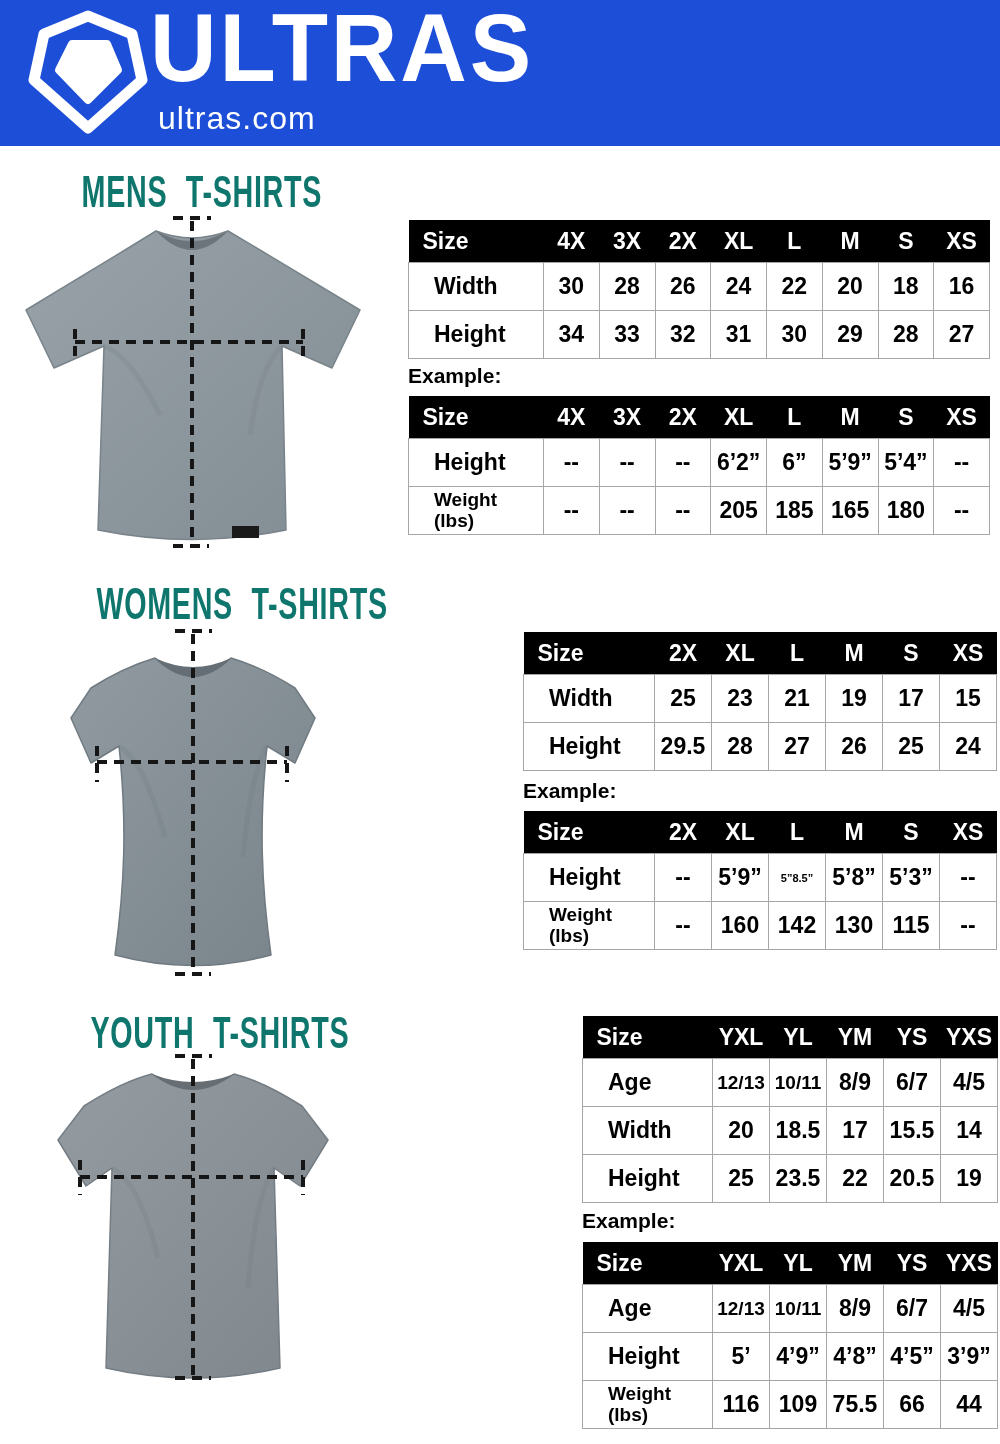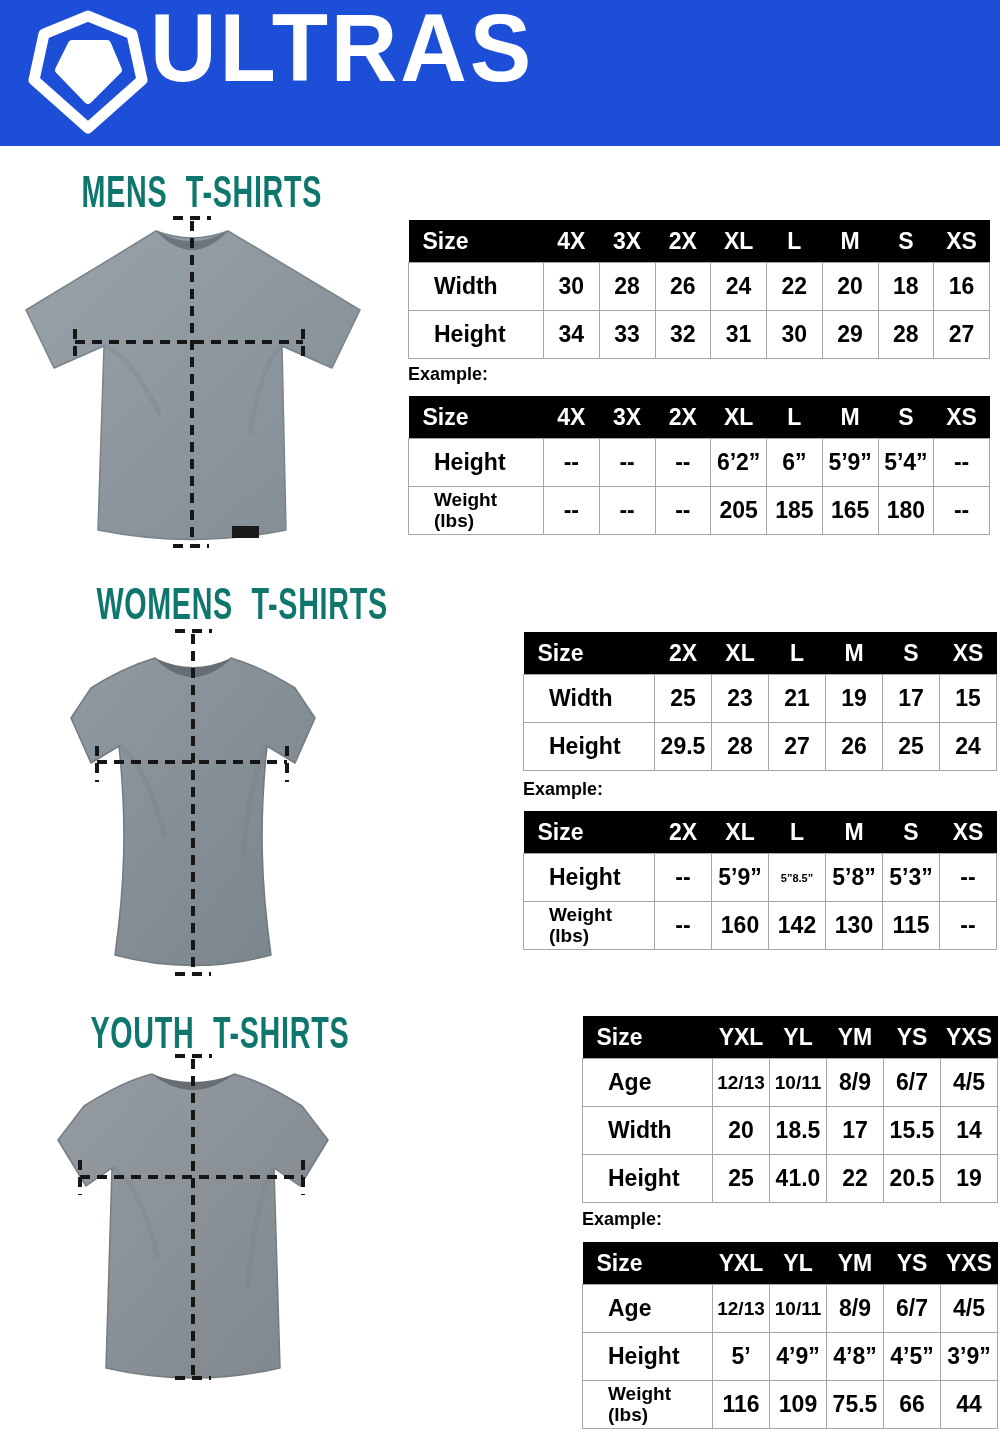--- a/index.html
+++ b/index.html
@@ -45,38 +45,39 @@
   .m1{left:408px;top:220px;width:582px;}
   .m2{left:408px;top:396px;width:582px;}
   .w1{left:523px;top:632px;width:474px;}
   .w2{left:523px;top:811px;width:474px;}
   .y1{left:582px;top:1016px;width:416px;}
   .y2{left:582px;top:1242px;width:416px;}
   .m1 th.col-label,.m2 th.col-label{width:121px;}
   .w1 th.col-label,.w2 th.col-label{width:117px;}
   .y1 th.col-label,.y2 th.col-label{width:116px;}
 
-  .example-label{position:absolute;font-weight:bold;font-size:18px;color:#000;}
+  .example-label{position:absolute;font-weight:bold;font-size:21px;color:#000;}
   .ex-m{left:408px;top:364px;}
   .ex-w{left:523px;top:779px;}
   .ex-y{left:582px;top:1209px;}
 
   .dash{stroke:#161616;stroke-width:4;fill:none;stroke-dasharray:10 7;}
 </style>
 </head>
 <body>
 
 <div class="page">
 
   <div class="site-header">
     <svg class="logo" width="120" height="128" viewBox="0 0 120 128">
       <path d="M60 8 L104 26 L114 72 L60 120 L6 72 L16 26 Z" fill="none" stroke="#fff" stroke-width="11" stroke-linejoin="round" transform="rotate(0 60 64)"></path>
       <path d="M44 36 L79 36 L90 62 L60 92 L31 62 Z" fill="#fff" stroke="#fff" stroke-width="8" stroke-linejoin="round"></path>
     </svg>
     <div class="brand">ULTRAS</div>
+    <div class="brand-domain">ultras.com</div>
   </div>
 
   <div class="sec-title title-mens">
     <span>MENS T-SHIRTS</span>
   </div>
 
   <svg class="shirt shirt-mens" width="390" height="365" viewBox="0 0 390 365">
     <defs>
       <linearGradient id="gm" x1="0" y1="0" x2="1" y2="1">
         <stop offset="0" stop-color="#98a2a8"></stop>
@@ -338,21 +339,21 @@
             <td class="row-label">Width</td>
             <td class="">20</td>
             <td class="">18.5</td>
             <td class="">17</td>
             <td class="">15.5</td>
             <td class="">14</td>
           </tr>
           <tr>
             <td class="row-label">Height</td>
             <td class="">25</td>
-            <td class="">41.0</td>
+            <td class="">23.5</td>
             <td class="">22</td>
             <td class="">20.5</td>
             <td class="">19</td>
           </tr>
         </tbody>
       </table>
     </div>
   <div class="example-label ex-y">Example:</div>
   <div class="tbl-wrap y2">
       <table class="tbl">

